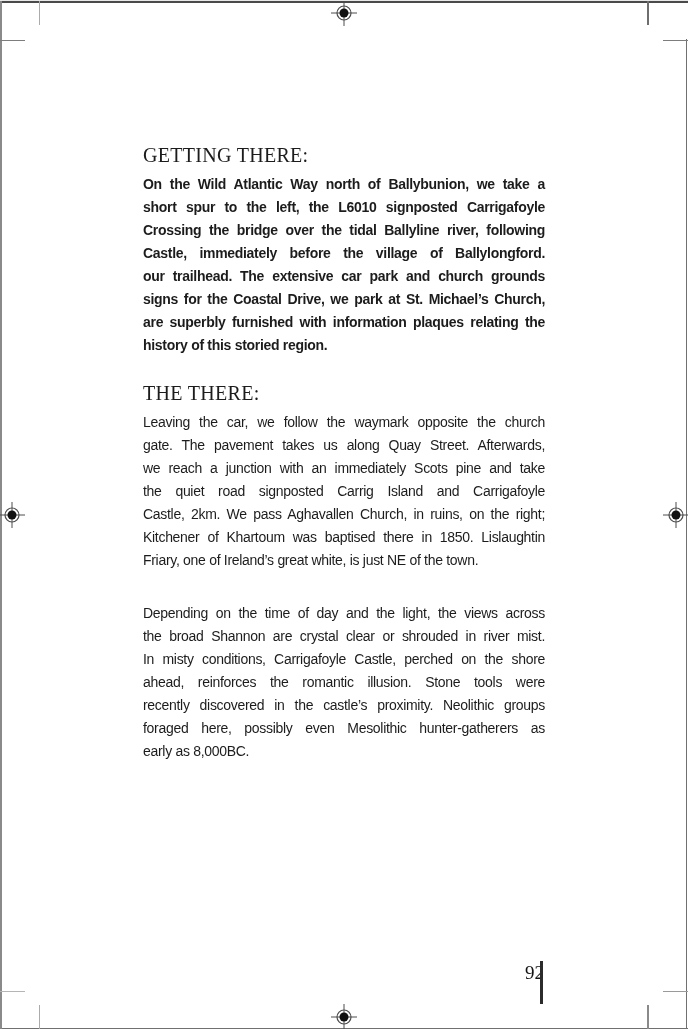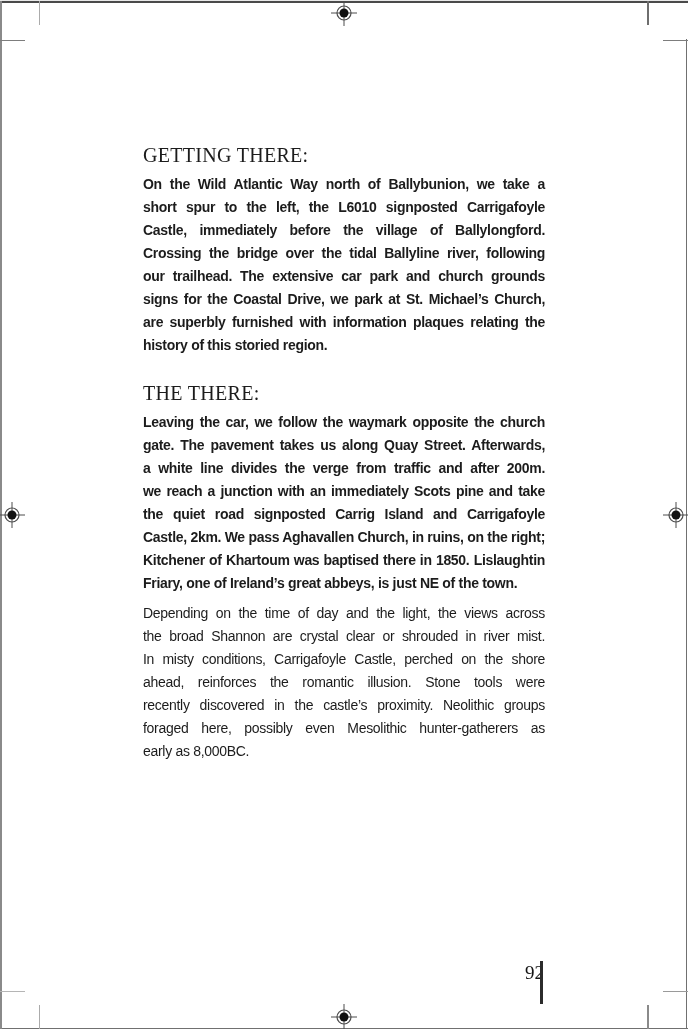--- a/index.html
+++ b/index.html
@@ -66,21 +66,21 @@
   .heading-1 { top: 144px; }
   .heading-2 { top: 382px; }
   .para {
     position: absolute;
     left: 0;
     width: 100%;
     font-size: 14px;
     letter-spacing: -0.3px;
   }
   .para-1 { top: 172px; font-weight: bold; }
-  .para-2 { top: 410px; font-weight: bold; }
+  .para-2 { top: 410px; }
   .para-3 { top: 601px; }
   .pline {
     height: 23px;
     line-height: 23px;
     text-align: justify;
     text-align-last: justify;
     white-space: nowrap;
   }
   .pline-last {
     text-align-last: left;
@@ -151,39 +151,38 @@
     <circle r="7" fill="none" stroke="#4c4c4c" stroke-width="1.2"></circle>
     <circle r="4.5" fill="#111111"></circle>
   </svg>
 
   <main class="text-column">
     <h2 class="section-heading heading-1">GETTING THERE:</h2>
 
     <div class="para para-1">
         <div class="pline">On the Wild Atlantic Way north of Ballybunion, we take a</div>
         <div class="pline">short spur to the left, the L6010 signposted Carrigafoyle</div>
+        <div class="pline">Crossing the bridge over the tidal Ballyline river, following</div>
         <div class="pline">Castle, immediately before the village of Ballylongford.</div>
-        <div class="pline">Crossing the bridge over the tidal Ballyline river, following</div>
         <div class="pline">our trailhead. The extensive car park and church grounds</div>
         <div class="pline">signs for the Coastal Drive, we park at St. Michael’s Church,</div>
         <div class="pline">are superbly furnished with information plaques relating the</div>
         <div class="pline pline-last">history of this storied region.</div>
       </div>
 
     <h2 class="section-heading heading-2">THE THERE:</h2>
 
     <div class="para para-2">
         <div class="pline">Leaving the car, we follow the waymark opposite the church</div>
         <div class="pline">gate. The pavement takes us along Quay Street. Afterwards,</div>
-        <div class="pline">a white line divides the verge from traffic and after 200m.</div>
         <div class="pline">we reach a junction with an immediately Scots pine and take</div>
         <div class="pline">the quiet road signposted Carrig Island and Carrigafoyle</div>
         <div class="pline">Castle, 2km. We pass Aghavallen Church, in ruins, on the right;</div>
         <div class="pline">Kitchener of Khartoum was baptised there in 1850. Lislaughtin</div>
-        <div class="pline pline-last">Friary, one of Ireland’s great abbeys, is just NE of the town.</div>
+        <div class="pline pline-last">Friary, one of Ireland’s great white, is just NE of the town.</div>
       </div>
 
     <div class="para para-3">
         <div class="pline">Depending on the time of day and the light, the views across</div>
         <div class="pline">the broad Shannon are crystal clear or shrouded in river mist.</div>
         <div class="pline">In misty conditions, Carrigafoyle Castle, perched on the shore</div>
         <div class="pline">ahead, reinforces the romantic illusion. Stone tools were</div>
         <div class="pline">recently discovered in the castle’s proximity. Neolithic groups</div>
         <div class="pline">foraged here, possibly even Mesolithic hunter-gatherers as</div>
         <div class="pline pline-last">early as 8,000BC.</div>

